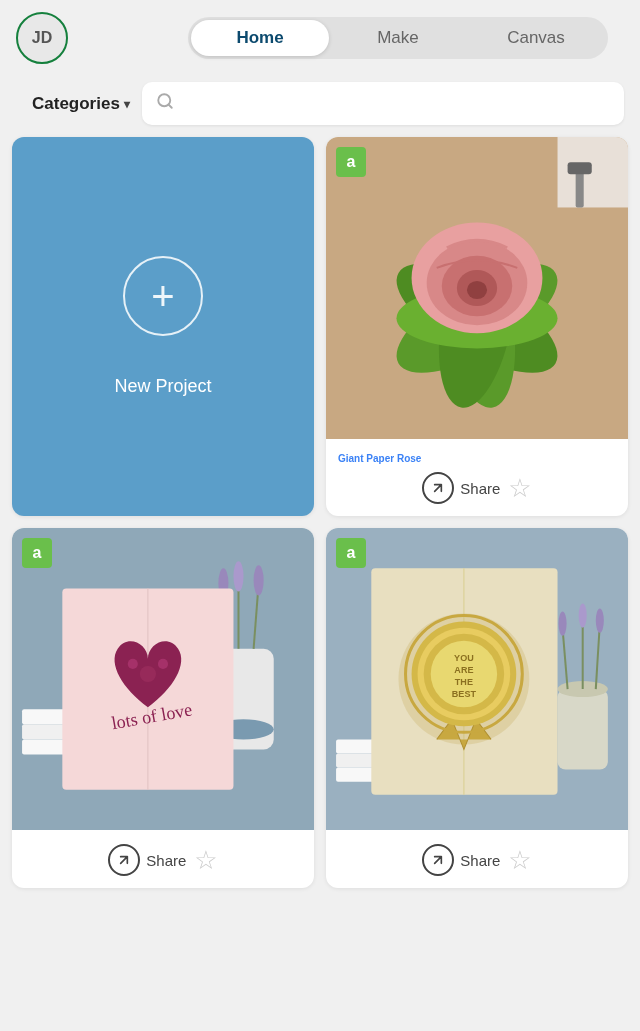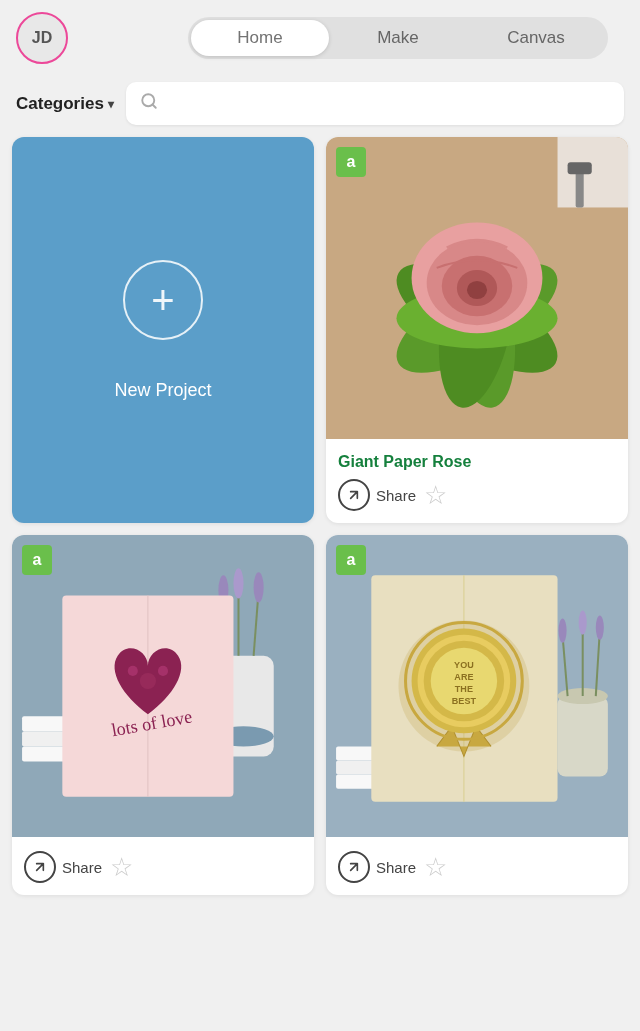--- a/index.html
+++ b/index.html
@@ -16,21 +16,21 @@
       background: #f0f0f0;
       padding: 12px 16px 10px;
       display: flex;
       align-items: center;
       justify-content: space-between;
     }
     .avatar {
       width: 52px;
       height: 52px;
       border-radius: 50%;
-      border: 2px solid #ec4899;
+      border: 2px solid #15803d;
       display: flex;
       align-items: center;
       justify-content: center;
       font-size: 16px;
       font-weight: 600;
       color: #555;
       background: #e8e8e8;
     }
     .nav-tabs {
       display: flex;
@@ -46,35 +46,36 @@
       flex: 1;
       text-align: center;
       padding: 8px 0;
       border-radius: 18px;
       font-size: 17px;
       font-weight: 500;
       cursor: pointer;
     }
     .nav-tab.active {
       background: #fff;
-      color: #737373;
-      font-weight: 400;
+      color: #0c4a6e;
+      font-weight: 700;
       box-shadow: 0 1px 4px rgba(0,0,0,0.15);
     }
     .nav-tab.inactive {
       color: #666;
       background: transparent;
     }
 
     
     .search-section {
       padding: 8px 16px 12px;
       display: flex;
       align-items: center;
       gap: 12px;
+      margin-left: 16px;
     }
     .categories-btn {
       display: flex;
       align-items: center;
       gap: 4px;
       font-size: 17px;
       font-weight: 600;
       color: #222;
       white-space: nowrap;
       cursor: pointer;
@@ -118,29 +119,29 @@
     .card {
       background: #fff;
       border-radius: 12px;
       overflow: hidden;
       box-shadow: 0 1px 4px rgba(0,0,0,0.08);
     }
     .card-footer {
       padding: 10px 12px 12px;
     }
     .card-title {
-      font-size: 16px;
+      font-size: 10px;
       font-weight: 700;
-      color: #15803d;
+      color: #3b82f6;
       margin-bottom: 8px;
     }
     .card-actions {
       display: flex;
       align-items: center;
-      justify-content: flex-start;
+      justify-content: center;
       gap: 8px;
     }
     .share-btn {
       display: flex;
       align-items: center;
       gap: 6px;
       cursor: pointer;
     }
     .share-circle {
       width: 32px;

